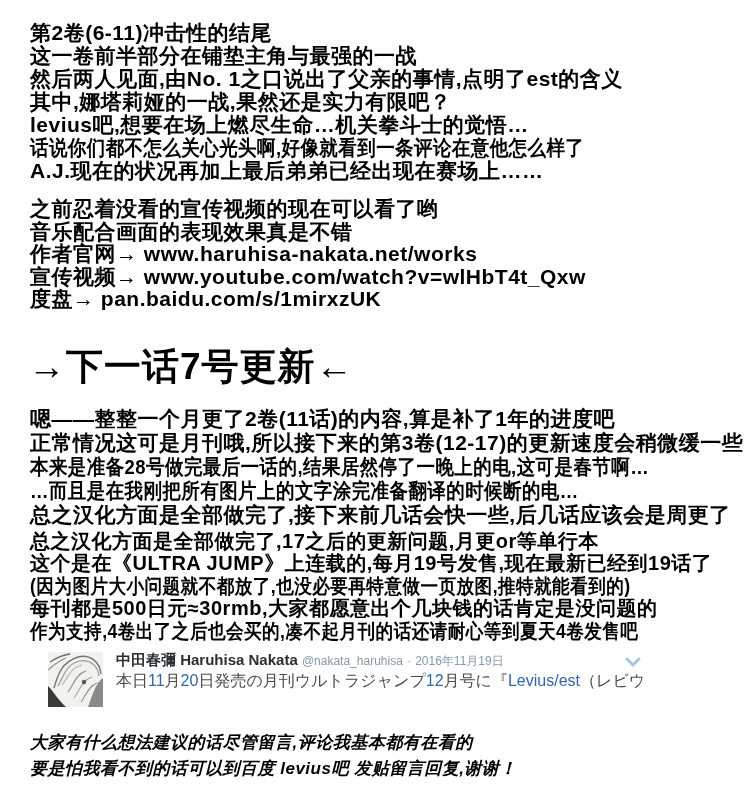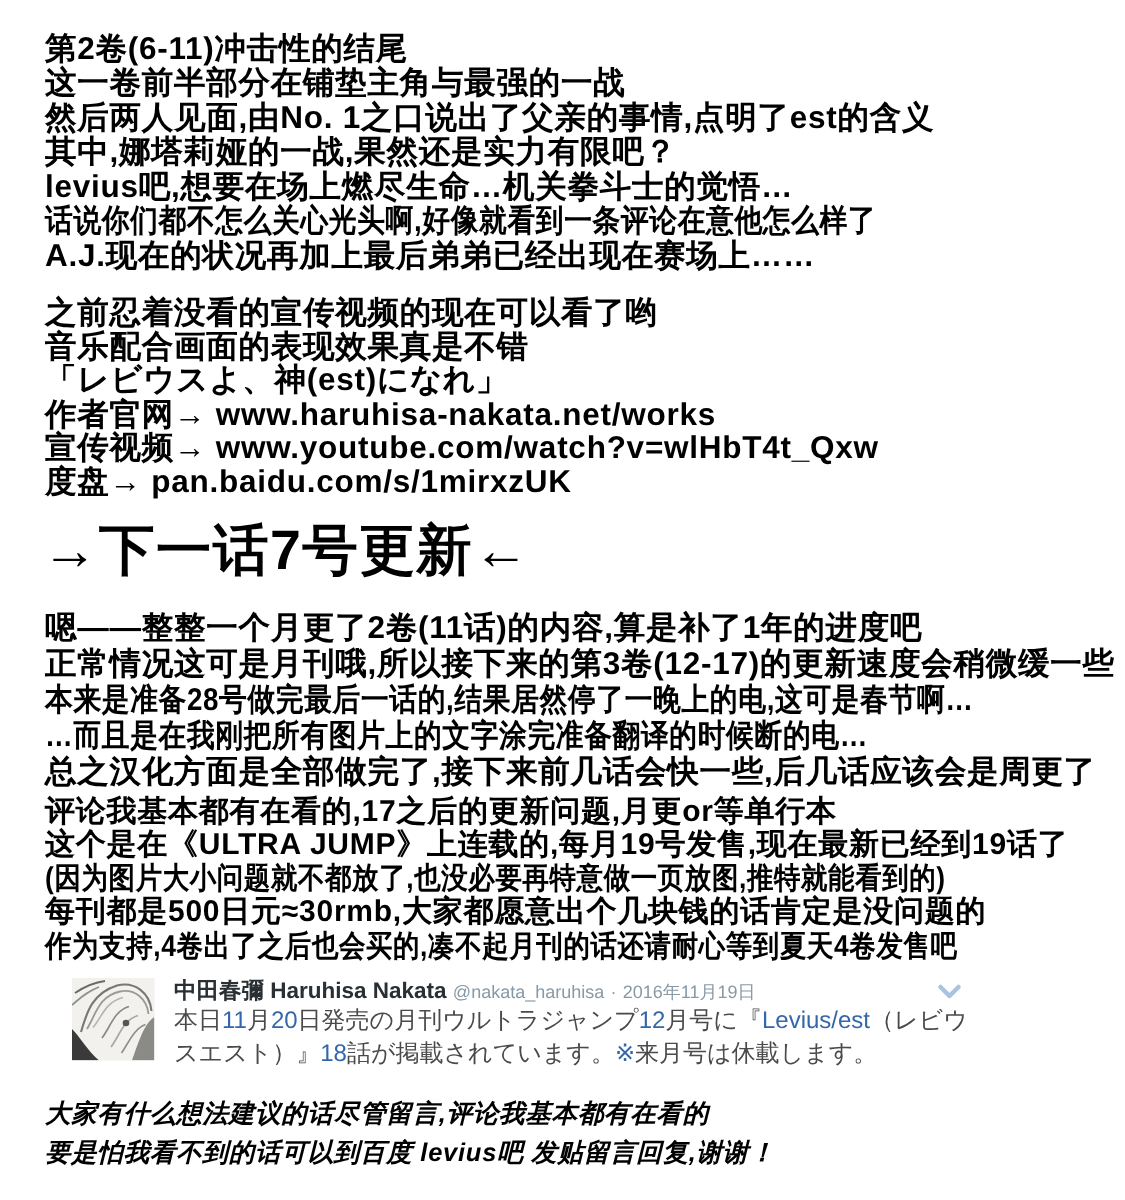--- a/index.html
+++ b/index.html
@@ -52,38 +52,37 @@
   <div class="line">然后两人见面,由No. 1之口说出了父亲的事情,点明了est的含义</div>
   <div class="line">其中,娜塔莉娅的一战,果然还是实力有限吧？</div>
   <div class="line">levius吧,想要在场上燃尽生命…机关拳斗士的觉悟…</div>
   <div class="line cond">话说你们都不怎么关心光头啊,好像就看到一条评论在意他怎么样了</div>
   <div class="line">A.J.现在的状况再加上最后弟弟已经出现在赛场上……</div>
 </div>
 
 <div class="block b2">
   <div class="line">之前忍着没看的宣传视频的现在可以看了哟</div>
   <div class="line">音乐配合画面的表现效果真是不错</div>
-  <div class="line">「レビウスよ、神(est)になれ」</div>
   <div class="line">作者官网→  www.haruhisa-nakata.net/works</div>
   <div class="line">宣传视频→  www.youtube.com/watch?v=wlHbT4t_Qxw</div>
   <div class="line">度盘→  pan.baidu.com/s/1mirxzUK</div>
 </div>
 
 <div class="heading">→下一话7号更新←</div>
 
 <div class="block b4">
   <div class="line">嗯——整整一个月更了2卷(11话)的内容,算是补了1年的进度吧</div>
   <div class="line">正常情况这可是月刊哦,所以接下来的第3卷(12-17)的更新速度会稍微缓一些</div>
   <div class="line cond">本来是准备28号做完最后一话的,结果居然停了一晚上的电,这可是春节啊…</div>
   <div class="line cond">…而且是在我刚把所有图片上的文字涂完准备翻译的时候断的电…</div>
   <div class="line">总之汉化方面是全部做完了,接下来前几话会快一些,后几话应该会是周更了</div>
 </div>
 
 <div class="block b5">
-  <div class="line">评论我基本都有在看的,17之后的更新问题,月更or等单行本</div>
+  <div class="line">总之汉化方面是全部做完了,17之后的更新问题,月更or等单行本</div>
   <div class="line">这个是在《ULTRA JUMP》上连载的,每月19号发售,现在最新已经到19话了</div>
   <div class="line cond">(因为图片大小问题就不都放了,也没必要再特意做一页放图,推特就能看到的)</div>
   <div class="line">每刊都是500日元≈30rmb,大家都愿意出个几块钱的话肯定是没问题的</div>
   <div class="line cond">作为支持,4卷出了之后也会买的,凑不起月刊的话还请耐心等到夏天4卷发售吧</div>
 </div>
 
 <div class="tweet">
   <div class="avatar">
     <svg width="55" height="55" viewBox="0 0 55 55">
       <rect width="55" height="55" fill="#f2f1ee"></rect>
@@ -107,21 +106,18 @@
     <span class="tdate">2016年11月19日</span>
   </div>
   <div class="chev">
     <svg width="18" height="12" viewBox="0 0 18 12">
       <path d="M3 3 L9 9 L15 3" fill="none" stroke="#a8c4e0" stroke-width="3" stroke-linecap="round" stroke-linejoin="round"></path>
     </svg>
   </div>
   <div class="tbody tl1">
     <span class="seg-dark">本日</span><span class="seg-blue">11</span><span class="seg-dark">月</span><span class="seg-blue">20</span><span class="seg-dark">日発売の月刊ウルトラジャンプ</span><span class="seg-blue">12</span><span class="seg-dark">月号に『</span><span class="seg-blue">Levius/est</span><span class="seg-dark">（レビウ</span>
   </div>
-  <div class="tbody tl2">
-    <span class="seg-dark">スエスト）』</span><span class="seg-blue">18</span><span class="seg-dark">話が掲載されています。</span><span class="seg-blue">※</span><span class="seg-dark">来月号は休載します。</span>
-  </div>
 </div>
 
 <div class="block b6">
   <div class="line">大家有什么想法建议的话尽管留言,评论我基本都有在看的</div>
   <div class="line">要是怕我看不到的话可以到百度 levius吧 发贴留言回复,谢谢！</div>
 </div>
 
 </body></html>

